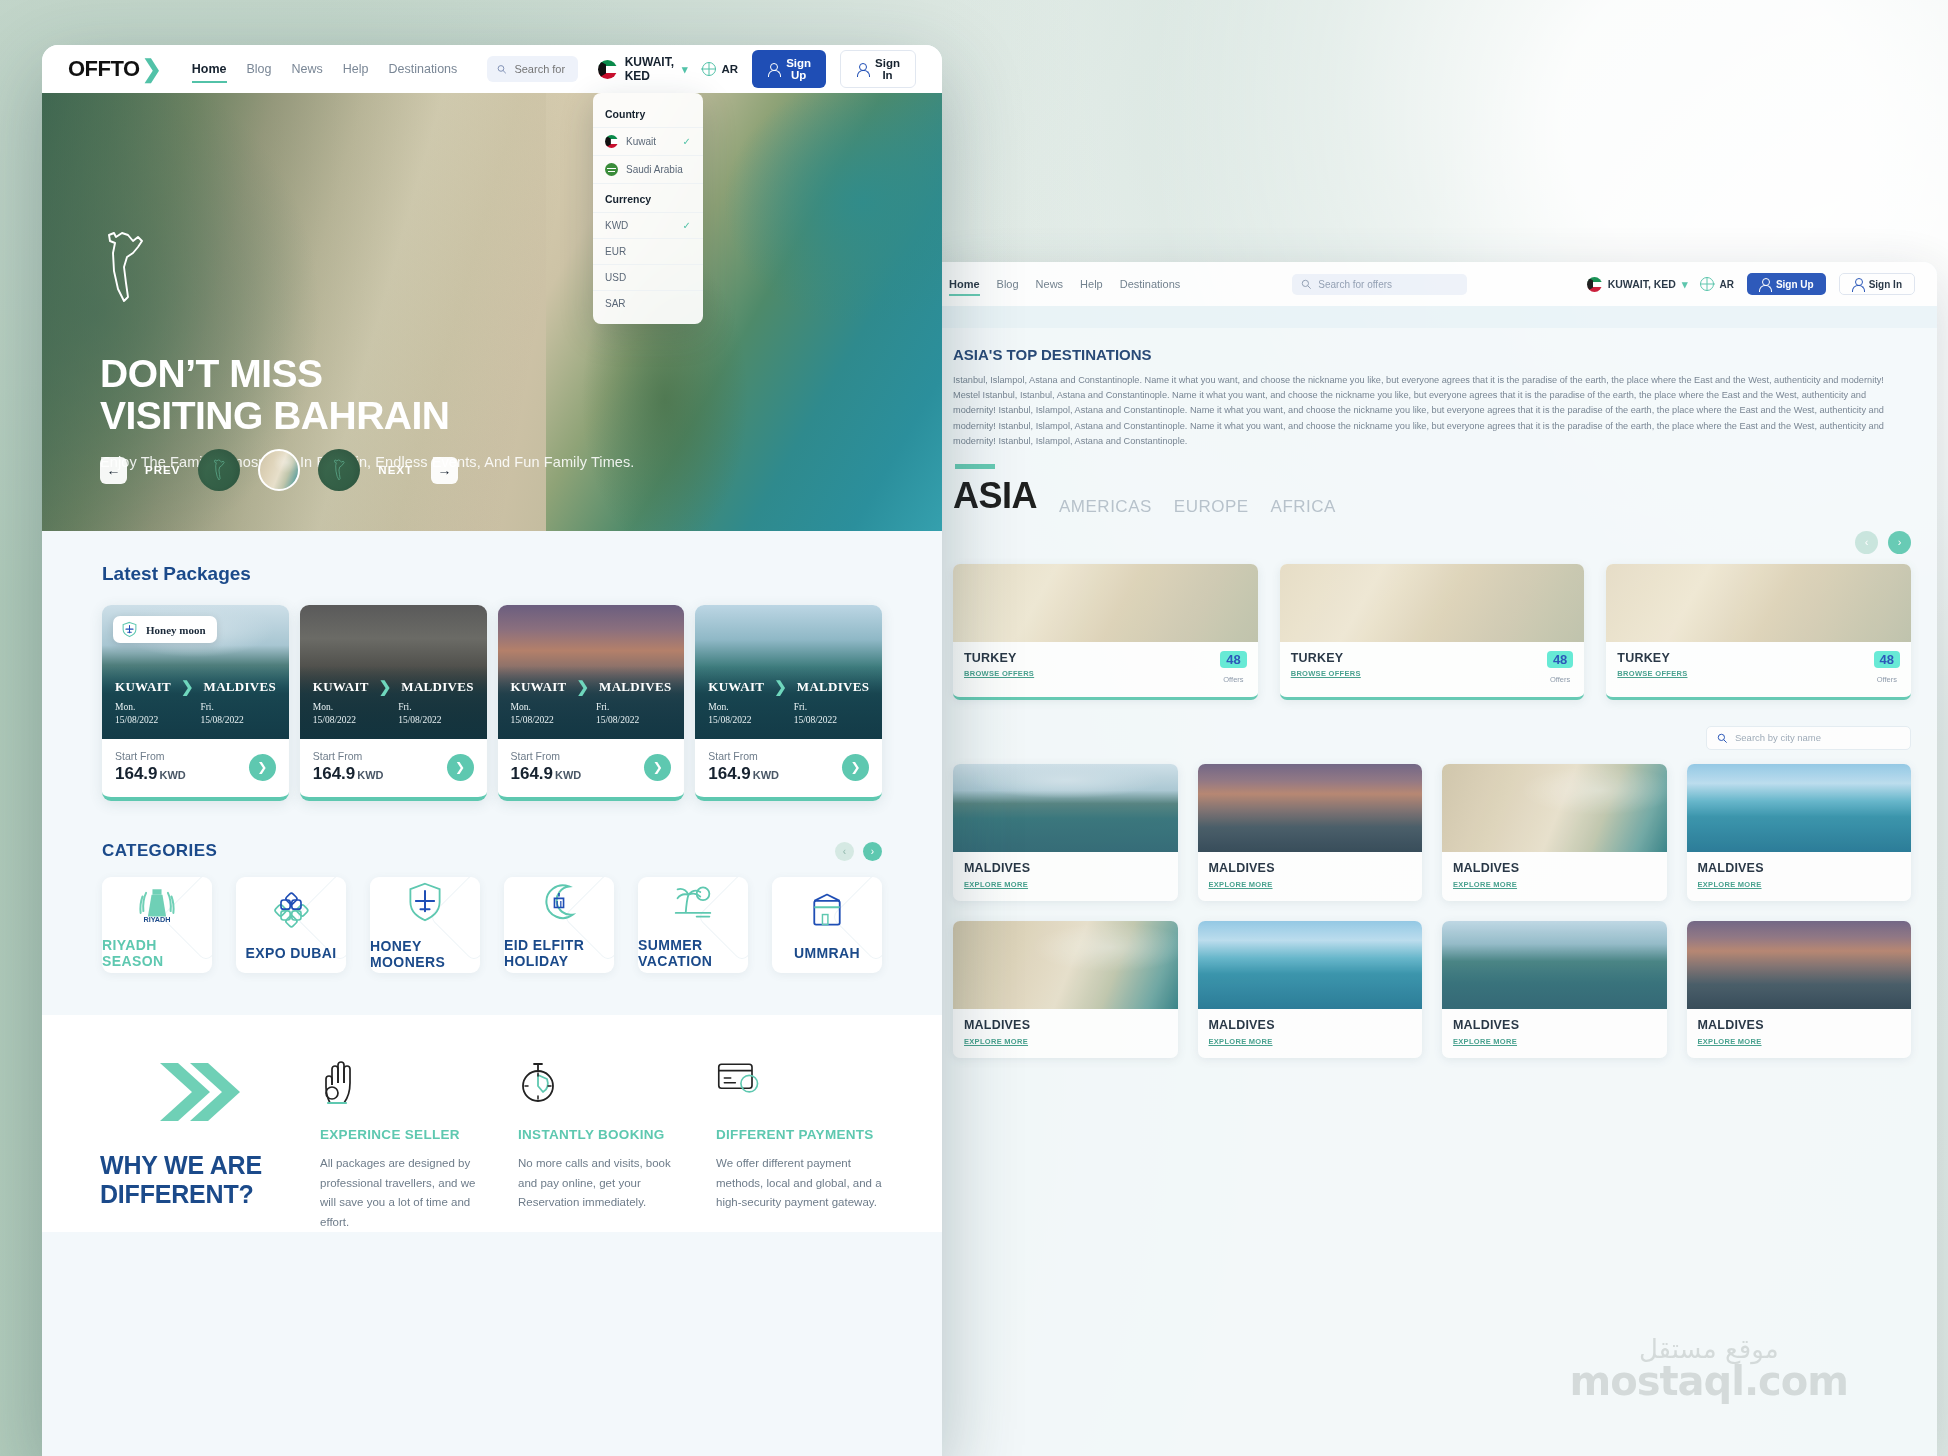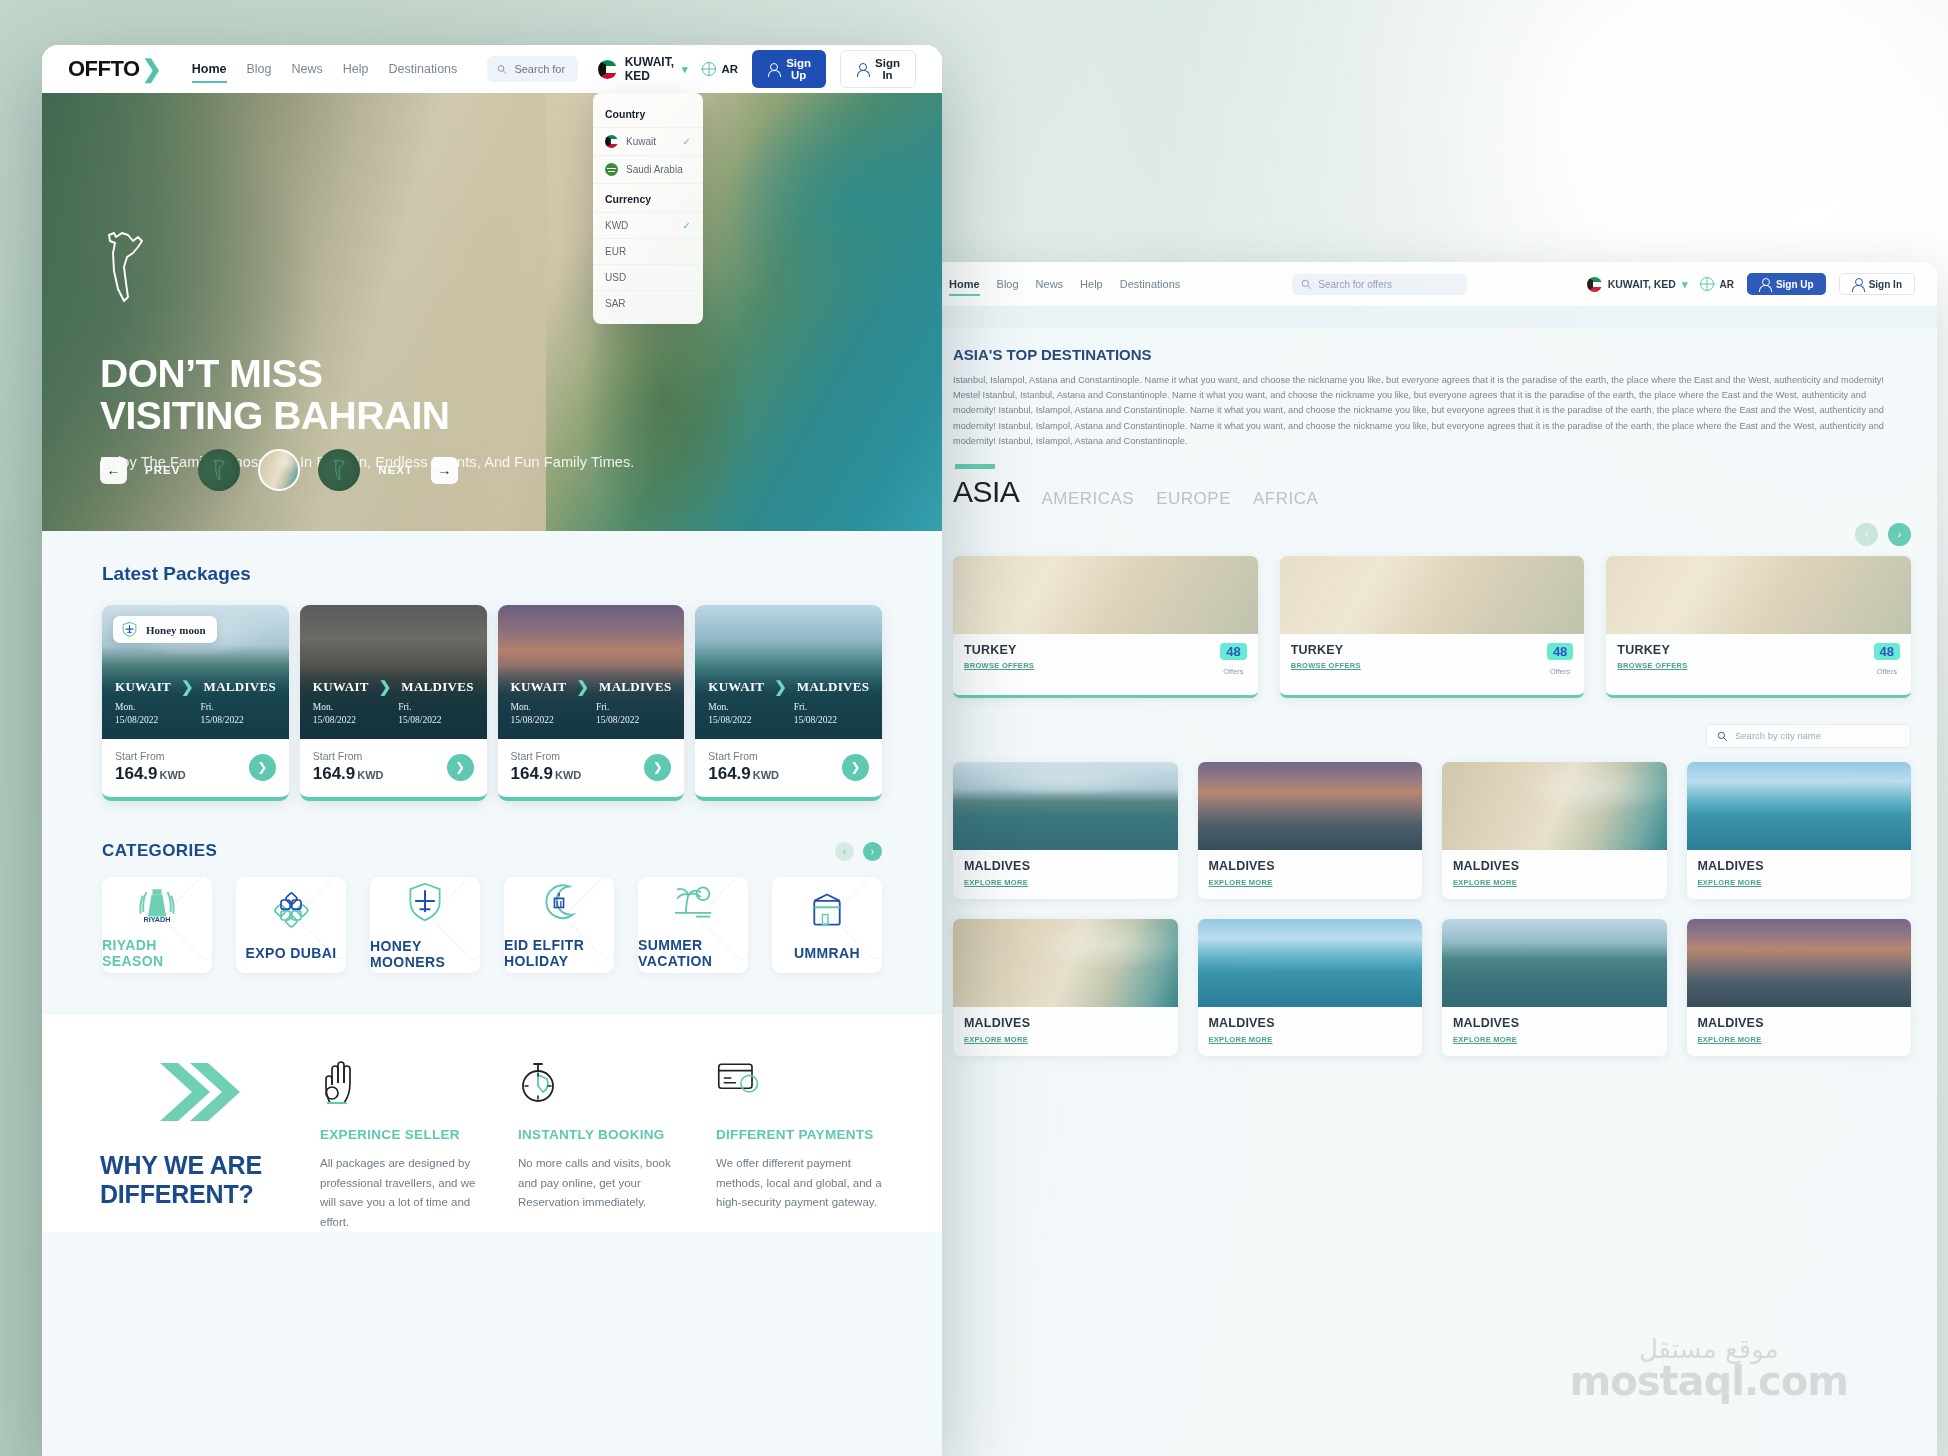--- a/index.html
+++ b/index.html
@@ -94,35 +94,35 @@
   .btn-signin { background:#fff; color:#1b2a3a; border:1px solid #dde4ee; border-radius:5px; font-size:10px;
     font-weight:700; padding:4px 12px; display:flex; align-items:center; gap:5px; }
 
   .w2body { padding: 0 0 0 0; }
   .w2hero-strip { height: 22px; background:#eaf4f8; }
   .w2article { padding: 18px 26px 8px 26px; }
   .w2article h3 { font-size:15px; color:#1b3e6f; font-weight:700; margin-bottom:10px; }
   .w2article p { font-size:9.2px; line-height:1.65; color:#6f7d8c; }
 
   .w2region { padding: 18px 26px 0 26px; display:flex; align-items:flex-end; gap:22px; }
-  .w2region .cur { font-size:30px; font-weight:400; letter-spacing:-.5px; color:#111; position:relative; }
+  .w2region .cur { font-size:36px; font-weight:700; letter-spacing:-.5px; color:#111; position:relative; }
   .w2region .cur::before { content:""; position:absolute; left:2px; top:-11px; width:40px; height:5px; background:#5ec8b0; }
   .w2region .oth { font-size:17px; color:#b4bfc9; letter-spacing:.5px; }
 
   .w2arrows { display:flex; justify-content:flex-end; gap:10px; padding: 14px 26px 0 0; }
   .circ { width:23px; height:23px; border-radius:50%; display:flex; align-items:center;
     justify-content:center; font-size:11px; color:#fff; }
   .circ.dim { background:#c6e4dc; color:#fff; }
   .circ.on { background:#5ec8b0; }
 
   .w2cards { display:flex; gap:22px; padding: 10px 26px 0 26px; }
   .w2card { flex:1; background:#fff; border-radius:7px; overflow:hidden; box-shadow:0 2px 10px rgba(60,90,100,.10);
     border-bottom:3px solid #5ec8b0; }
   .w2card .img { height:78px; }
-  .w2card .body { padding:9px 11px 17px 11px; display:flex; justify-content:space-between; align-items:flex-start; }
+  .w2card .body { padding:9px 11px 11px 11px; display:flex; justify-content:space-between; align-items:flex-start; }
   .w2card .t { font-size:12.5px; font-weight:700; color:#1b2a3a; letter-spacing:.2px; }
   .w2card .m { font-size:7.5px; font-weight:700; color:#3d9c88; text-decoration:underline; margin-top:4px; letter-spacing:.3px;}
   .w2card .off { text-align:center; }
   .w2card .off .n { font-size:13px; font-weight:700; color:#1f4eb5; background:#5eead4; border-radius:4px; padding:1px 6px; display:block; }
   .w2card .off .l { font-size:7.5px; color:#8795a6; margin-top:2px; }
 
   .w2searchcity { display:flex; justify-content:flex-end; padding: 26px 26px 0 0; }
   .w2searchcity .box { width:205px; height:24px; background:#fff; border-radius:5px; border:1px solid #e4ecf2;
      display:flex; align-items:center; gap:8px; padding:0 10px; color:#9aa7b5; font-size:9.5px; }
 

